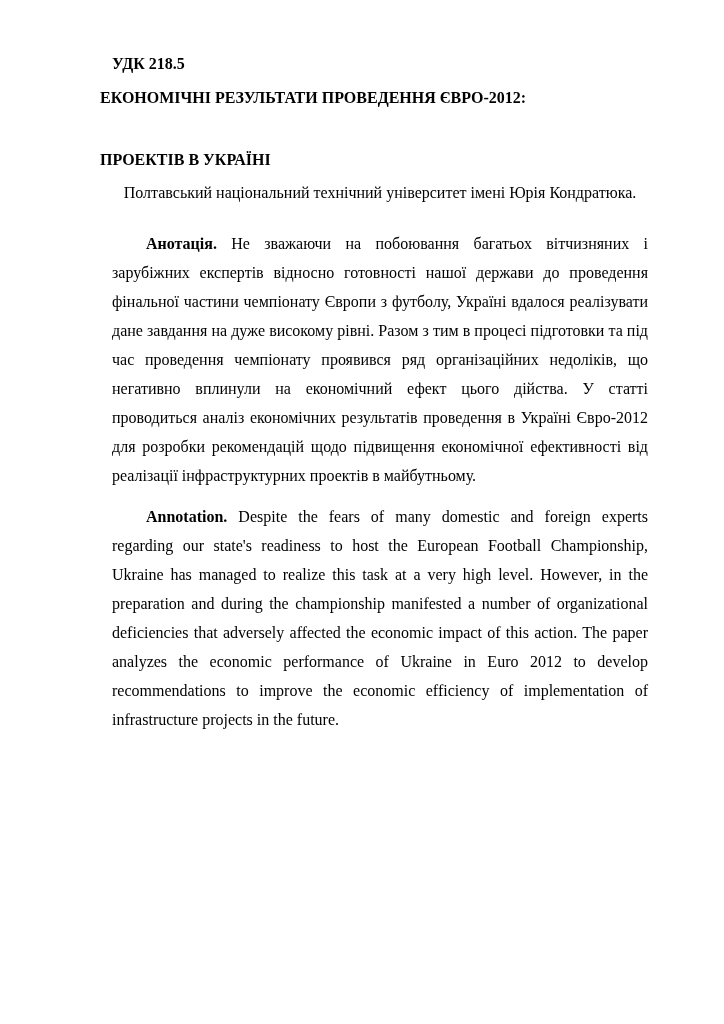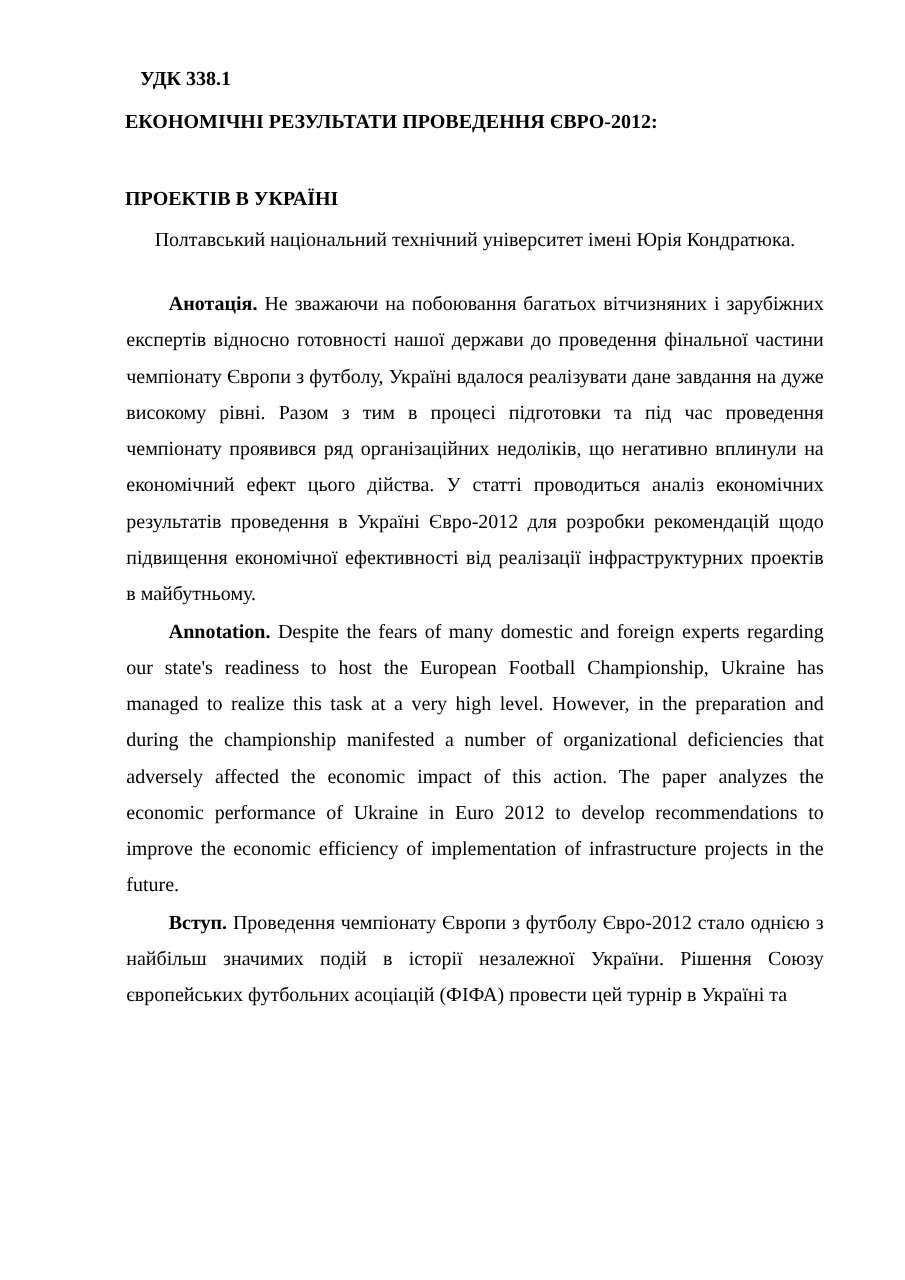--- a/index.html
+++ b/index.html
@@ -35,54 +35,51 @@
       font-weight: bold;
       text-align: left;
     }
     .centered {
       margin: 2px 0 0 0;
       font-size: 16px;
       line-height: 31px;
       text-align: center;
     }
     .para {
-      margin: 1px;
+      margin: 12px;
       font-size: 16px;
       line-height: 29px;
       text-align: justify;
       text-indent: 34px;
     }
     .para .lead {
       font-weight: bold;
     }
     .para.first {
       margin-top: 21px;
     }
   </style>
 </head>
 <body>
 
 <div class="page">
 
-  <p class="udc">УДК 338.1</p>
+  <p class="udc">УДК 218.5</p>
 
   <h1 class="title">
     <span>ЕКОНОМІЧНІ РЕЗУЛЬТАТИ ПРОВЕДЕННЯ ЄВРО-2012:</span><br>
     <br>
     <span>ПРОЕКТІВ В УКРАЇНІ</span>
   </h1>
 
 
   <p class="centered">Полтавський національний технічний університет імені Юрія Кондратюка.</p>
 
   <p class="para first">
     <span class="lead">Анотація.</span><span> Не зважаючи на побоювання багатьох вітчизняних і зарубіжних експертів відносно готовності нашої держави до проведення фінальної частини чемпіонату Європи з футболу, Україні вдалося реалізувати дане завдання на дуже високому рівні. Разом з тим в процесі підготовки та під час проведення чемпіонату проявився ряд організаційних недоліків, що негативно вплинули на економічний ефект цього дійства. У статті проводиться аналіз економічних результатів проведення в Україні Євро-2012 для розробки рекомендацій щодо підвищення економічної ефективності від реалізації інфраструктурних проектів в майбутньому.</span>
   </p>
 
   <p class="para">
     <span class="lead">Annotation.</span><span>  Despite the fears of many domestic and foreign experts regarding our state's readiness to host the European Football Championship, Ukraine has managed to realize this task at a very high level. However, in the preparation and during the championship manifested a number of organizational deficiencies that adversely affected the economic impact of this action. The paper analyzes the economic performance of Ukraine in Euro 2012 to develop recommendations to improve the economic efficiency of implementation of infrastructure projects in the future.</span>
   </p>
 
-  <p class="para">
-    <span class="lead">Вступ.</span><span> Проведення чемпіонату Європи з футболу Євро-2012 стало однією з найбільш значимих подій в історії незалежної України. Рішення Союзу європейських футбольних асоціацій (ФІФА) провести цей турнір в Україні та</span>
-  </p>
 
 </div>
 
 </body></html>

